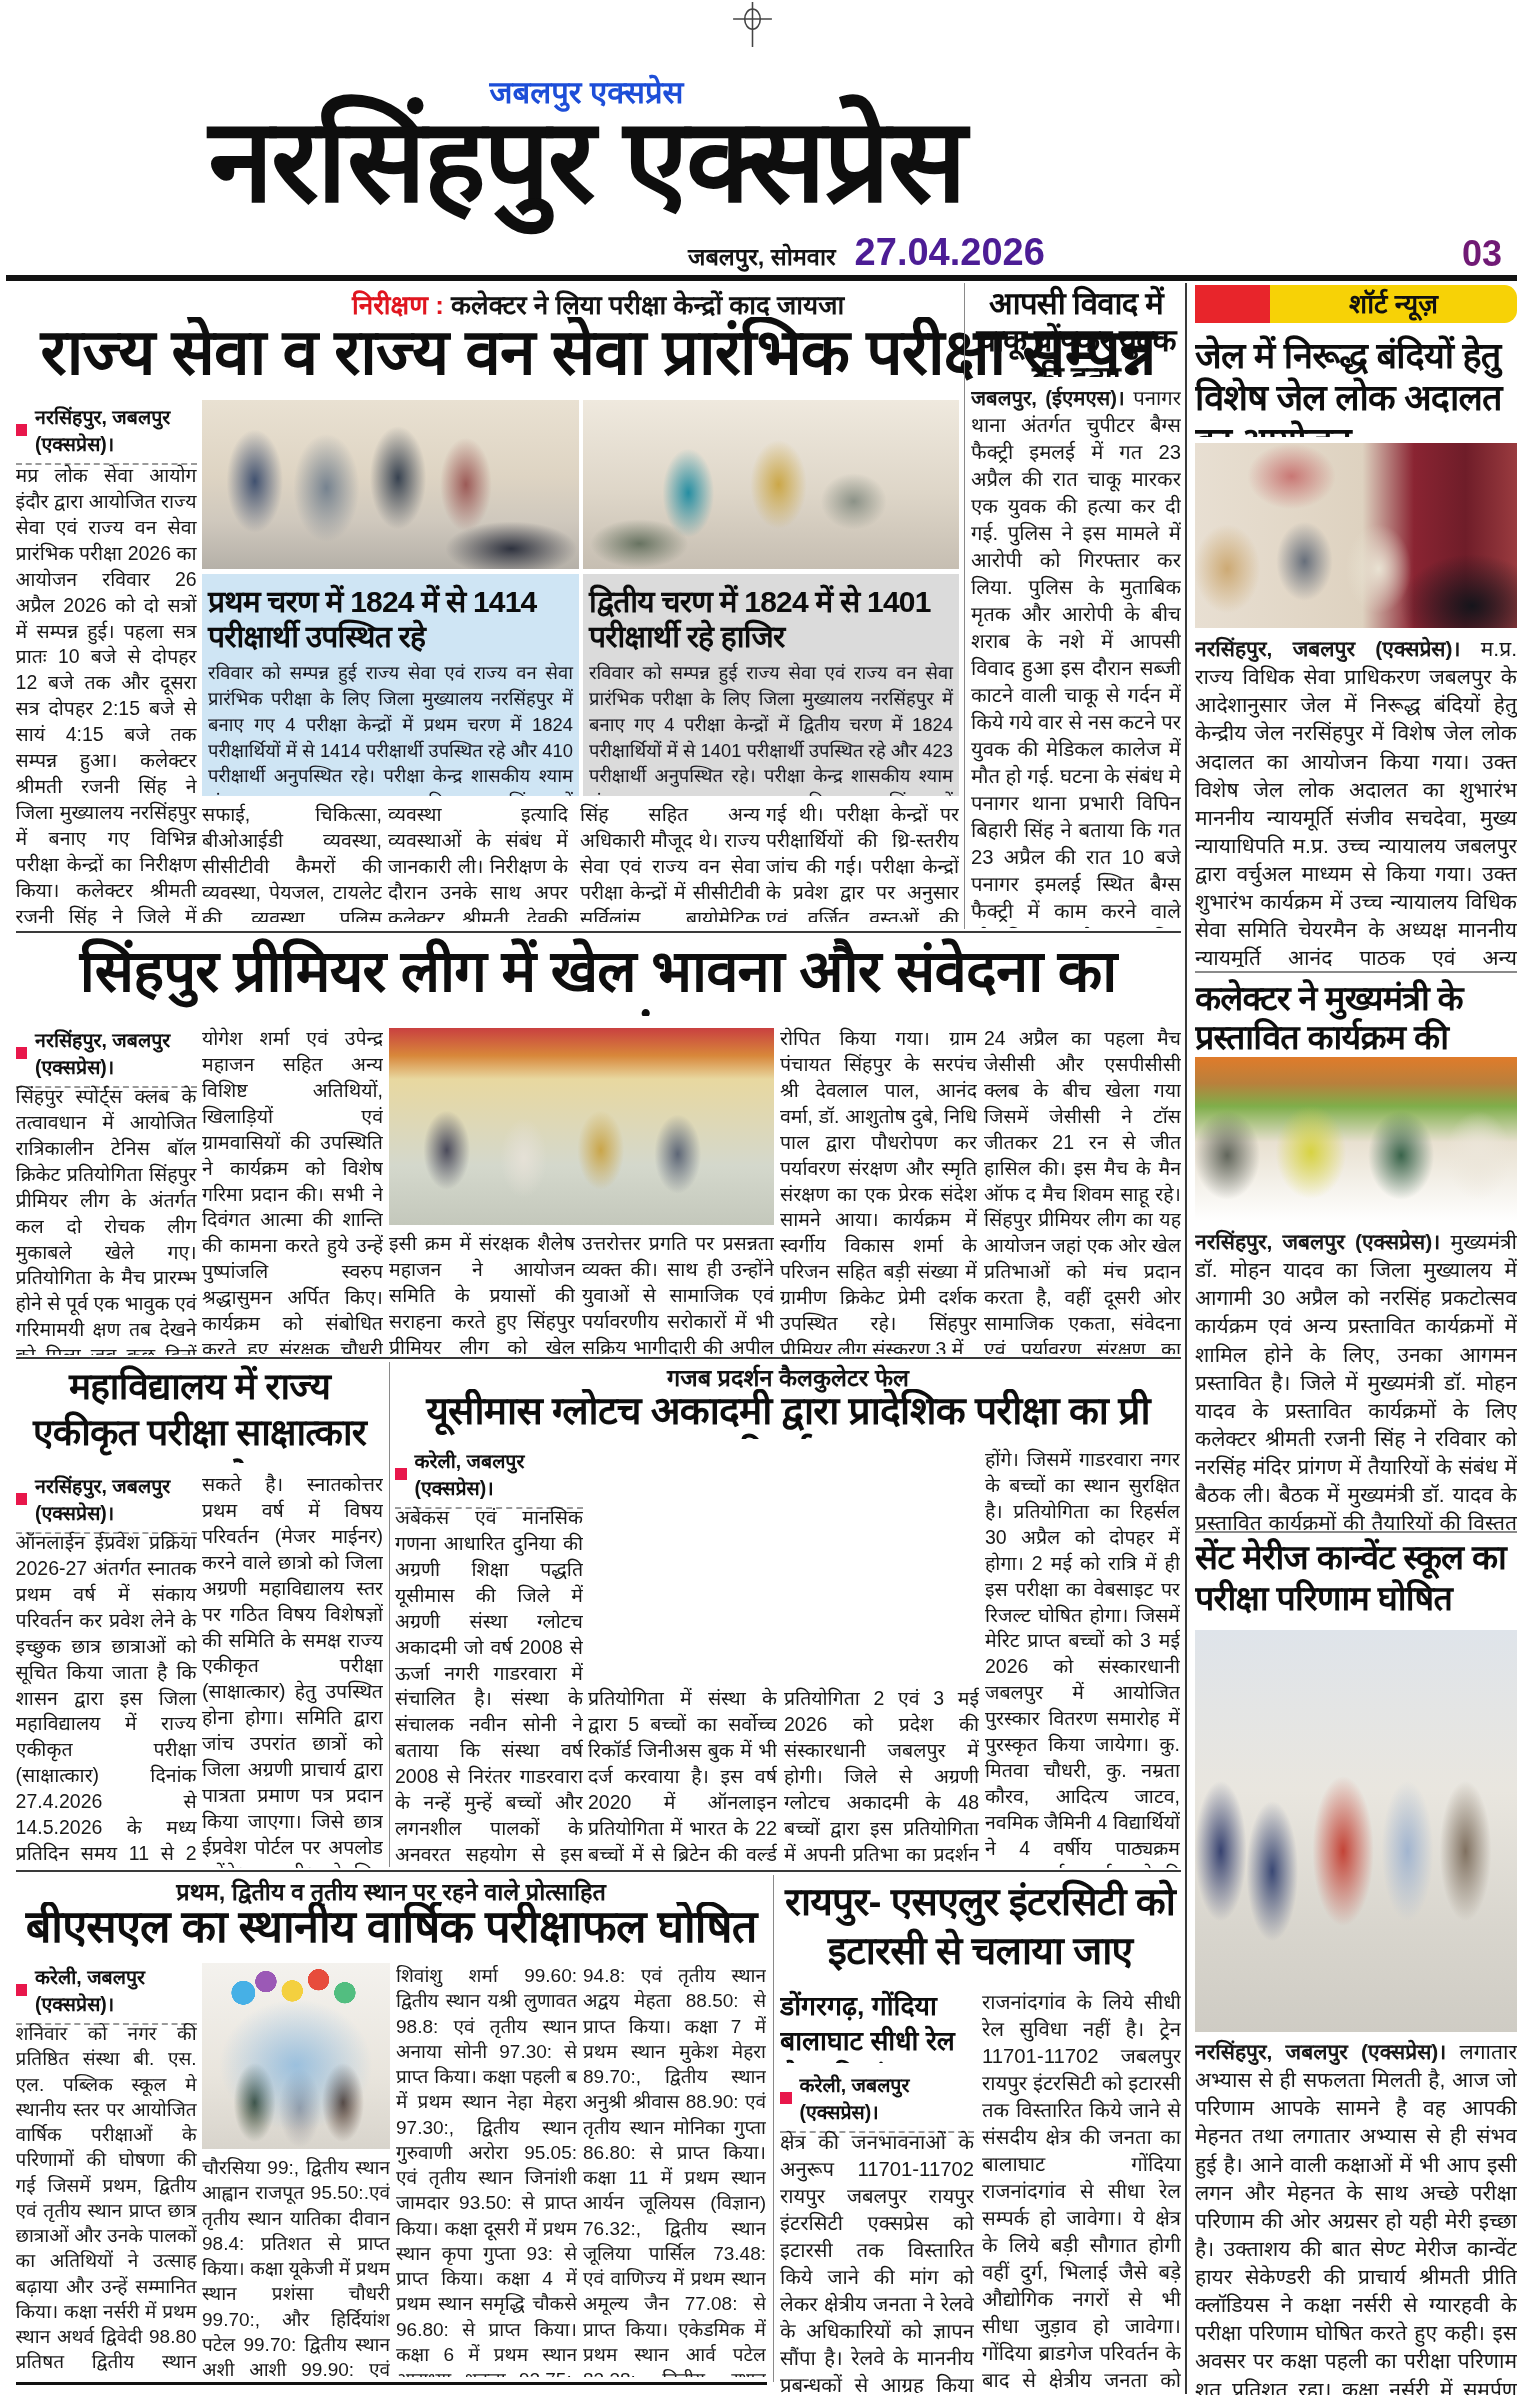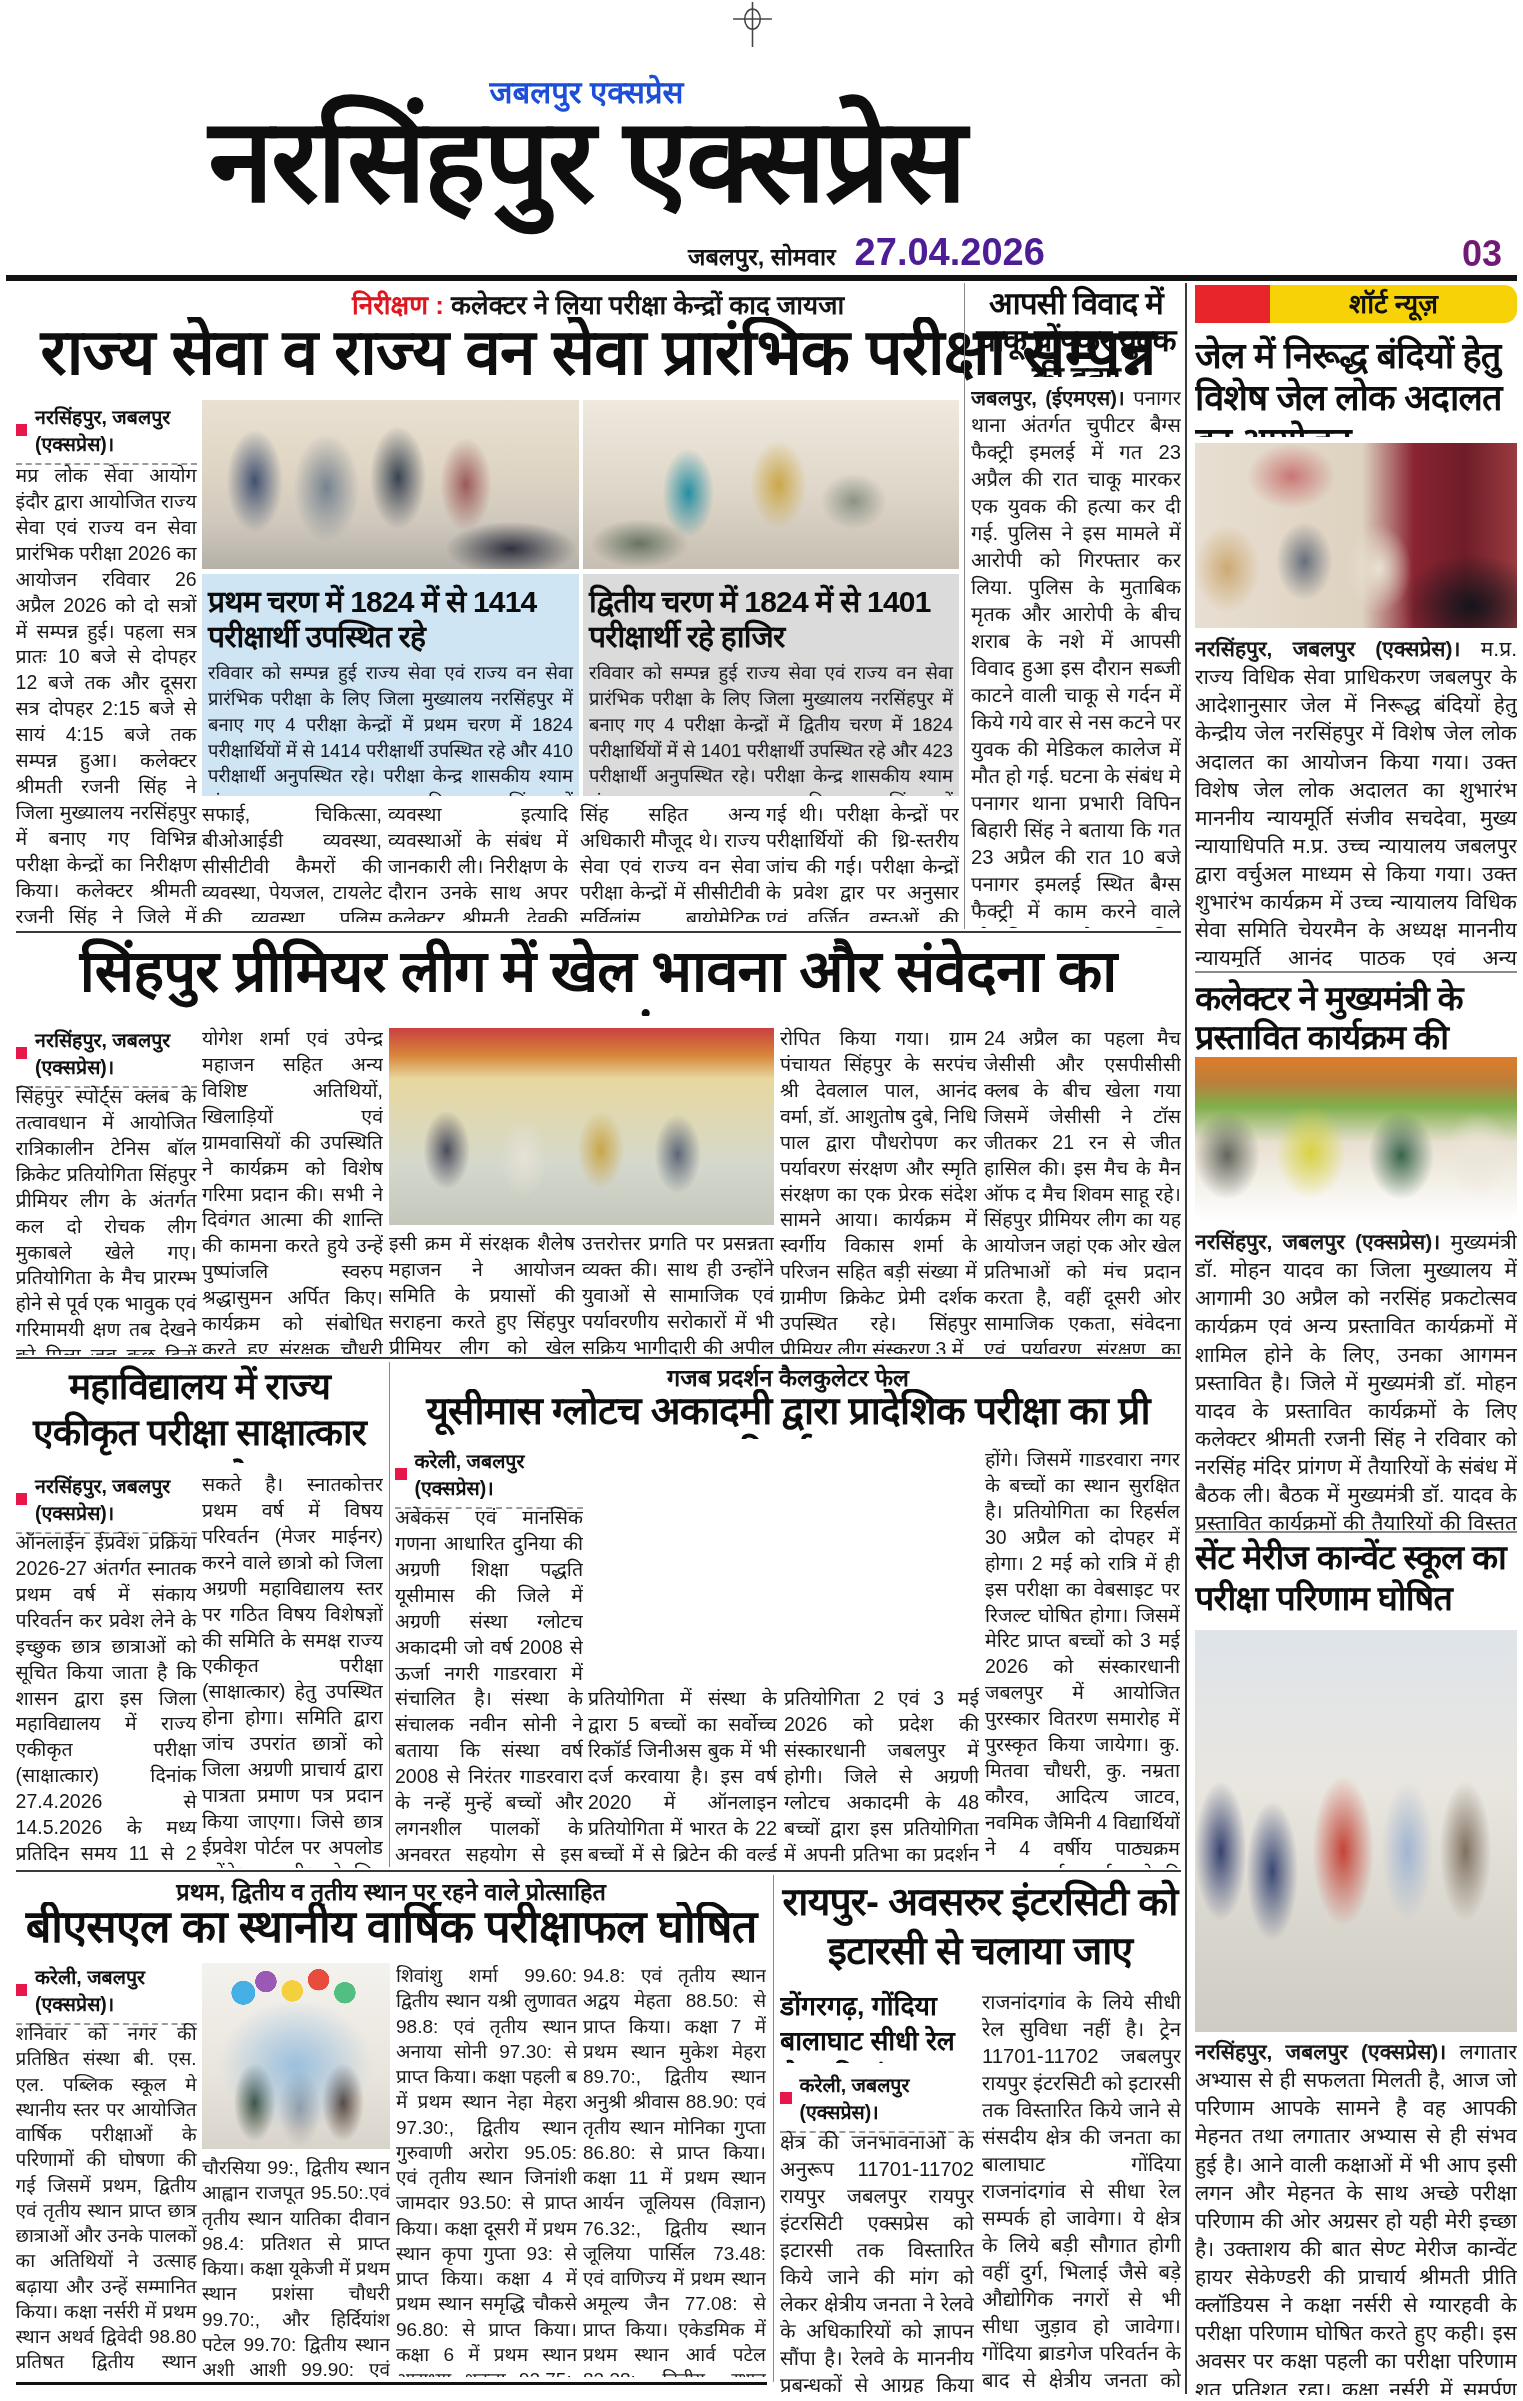--- a/index.html
+++ b/index.html
@@ -233,21 +233,21 @@
     <div class="dashes"></div>
   </div>
   <div class="abs bt" style="left:15.6px;top:2021px;width:181px;height:357px;font-size:19px;">शनिवार को नगर की प्रतिष्ठित संस्था बी. एस. एल. पब्लिक स्कूल मे स्थानीय स्तर पर आयोजित वार्षिक परीक्षाओं के परिणामों की घोषणा की गई जिसमें प्रथम, द्वितीय एवं तृतीय स्थान प्राप्त छात्र छात्राओं और उनके पालकों का अतिथियों ने उत्साह बढ़ाया और उन्हें सम्मानित किया। कक्षा नर्सरी में प्रथम स्थान अथर्व द्विवेदी 98.80 प्रतिषत द्वितीय स्थान कुशाग्र गुप्ता 97.12: एवं तृतीय स्थान पार्थ कौरव 96.9: से प्राप्त किया। कक्षा नर्सरी बी में प्रथम स्थान शुभ यादव 96.6: द्वितीय स्थान अंशी पटेल 96.30: एवं तृतीय स्थान टीना जादौन 95.90: प्रतिशत से प्राप्त किया। कक्षा एलकेजी में प्रथम स्थान गीतिका कोचर 97.70:, द्वितीय स्थान अग्रिमा नॉर्लिया 97.50: एवं तृतीय स्थान</div>
   <div class="abs photo ph-bsl" style="left:202px;top:1963px;width:188px;height:186px;"></div>
   <div class="abs bt" style="left:202px;top:2155px;width:188px;height:222px;font-size:19px;">चौरसिया 99:, द्वितीय स्थान आह्वान राजपूत 95.50:.एवं तृतीय स्थान यातिका दीवान 98.4: प्रतिशत से प्राप्त किया। कक्षा यूकेजी में प्रथम स्थान प्रशंसा चौधरी 99.70:, और हिर्दियांश पटेल 99.70: द्वितीय स्थान अशी आशी 99.90: एवं तृतीय स्थान अंशी चौरसिया 98.6: से प्राप्त किया। कक्षा यूकेजी बी में प्रथम स्थान राम गुप्ता 99.70:, द्वितीय स्थान विनायक सोनी 99.60: एवं तृतीय स्थान हार्दिक पटेल 99.50: से प्राप्त किया। कक्षा पहली में प्रथम स्थान निर्वेद लुणावत 99.6:, और</div>
   <div class="abs bt" style="left:396px;top:1963px;width:181px;height:414px;font-size:19px;">शिवांशु शर्मा 99.60: द्वितीय स्थान यश्री लुणावत 98.8: एवं तृतीय स्थान अनाया सोनी 97.30: से प्राप्त किया। कक्षा पहली ब में प्रथम स्थान नेहा मेहरा 97.30:, द्वितीय स्थान गुरुवाणी अरोरा 95.05: एवं तृतीय स्थान जिनांशी जामदार 93.50: से प्राप्त किया। कक्षा दूसरी में प्रथम स्थान कृपा गुप्ता 93: से प्राप्त किया। कक्षा 4 में प्रथम स्थान समृद्धि चौकसे 96.80: से प्राप्त किया। कक्षा 6 में प्रथम स्थान आराध्या शुक्ला 92.75:, द्वितीय स्थान कार्तिक सम्राट 89.20: एवं तृतीय स्थान हार्दिक 86: से प्राप्त किया। कक्षा 7 में प्रथम स्थान कान्हा</div>
   <div class="abs bt" style="left:583px;top:1963px;width:183px;height:414px;font-size:19px;">94.8: एवं तृतीय स्थान अद्वय मेहता 88.50: से प्राप्त किया। कक्षा 7 में प्रथम स्थान मुकेश मेहरा 89.70:, द्वितीय स्थान अनुश्री श्रीवास 88.90: एवं तृतीय स्थान मोनिका गुप्ता 86.80: से प्राप्त किया। कक्षा 11 में प्रथम स्थान आर्यन जूलियस (विज्ञान) 76.32:, द्वितीय स्थान जूलिया पार्सिल 73.48: एवं वाणिज्य में प्रथम स्थान अमूल्य जैन 77.08: से प्राप्त किया। एकेडमिक में प्रथम स्थान आर्व पटेल 83.38: द्वितीय स्थान मुस्कान साहू रहे। विद्यालय के संचालक एवं प्राचार्य ने समस्त सफल विद्यार्थियों के उज्जवल भविष्य की कामना करते हुए उन्हें पुरस्कृत कर प्रोत्साहित किया।</div>
   <div class="abs" style="left:15.6px;top:2382px;width:751px;height:3.1px;background:#111;"></div>
 
   <div class="abs vrule-thin" style="left:773px;top:1875px;height:507px;"></div>
-  <div class="abs center hl" style="left:780px;top:1878px;width:400px;height:102px;font-size:39px;line-height:1.25;overflow:hidden;">रायपुर- अवसरुर इंटरसिटी को इटारसी से चलाया जाए</div>
+  <div class="abs center hl" style="left:780px;top:1878px;width:400px;height:102px;font-size:39px;line-height:1.25;overflow:hidden;">रायपुर- एसएलुर इंटरसिटी को इटारसी से चलाया जाए</div>
   <div class="abs hl" style="left:780px;top:1989px;width:194px;height:74px;font-size:26.6px;line-height:1.3;overflow:hidden;letter-spacing:0;">डोंगरगढ़, गोंदिया बालाघाट सीधी रेल सेवा की मांग</div>
   <div class="abs" style="left:780px;top:2071px;width:194px;">
     <div class="byline">
       <span class="bsq"></span>
       <span>करेली, जबलपुर (एक्सप्रेस)।</span>
     </div>
     <div class="dashes"></div>
   </div>
   <div class="abs bt" style="left:780px;top:2129px;width:194px;height:264px;font-size:20.3px;">क्षेत्र की जनभावनाओं के अनुरूप 11701-11702 रायपुर जबलपुर रायपुर इंटरसिटी एक्सप्रेस को इटारसी तक विस्तारित किये जाने की मांग को लेकर क्षेत्रीय जनता ने रेलवे के अधिकारियों को ज्ञापन सौंपा है। रेलवे के माननीय प्रबन्धकों से आग्रह किया गया है कि पश्चिम मध्य रेल जोन अंतर्गत चलने वाली यह ट्रेन नर्मदापुरम इटारसी संसदीय क्षेत्र के स्टेशन इटारसी सहित पिपरिया बनखेड़ी गाडरवारा करेली नरसिंहपुर (मंडला संसदीय) क्षेत्र की जनता के लिये अत्यंत उपयोगी है। क्षेत्र की जनता का कहना है कि बालाघाट, गोंदिया, डोंगरगढ़ व</div>
   <div class="abs bt" style="left:982px;top:1989px;width:199px;height:403px;font-size:20.3px;">राजनांदगांव के लिये सीधी रेल सुविधा नहीं है। ट्रेन 11701-11702 जबलपुर रायपुर इंटरसिटी को इटारसी तक विस्तारित किये जाने से संसदीय क्षेत्र की जनता का बालाघाट गोंदिया राजनांदगांव से सीधा रेल सम्पर्क हो जावेगा। ये क्षेत्र के लिये बड़ी सौगात होगी वहीं दुर्ग, भिलाई जैसे बड़े औद्योगिक नगरों से भी सीधा जुड़ाव हो जावेगा। गोंदिया ब्राडगेज परिवर्तन के बाद से क्षेत्रीय जनता को बालाघाट व डोंगरगढ़ हेतु सीधी रेल सेवा की प्रतीक्षा है। नगर के व्यापारियों ने भी डोंगरगढ़, गोंदिया, बालाघाट सीधी रेल सेवा की मांग की है।</div>

